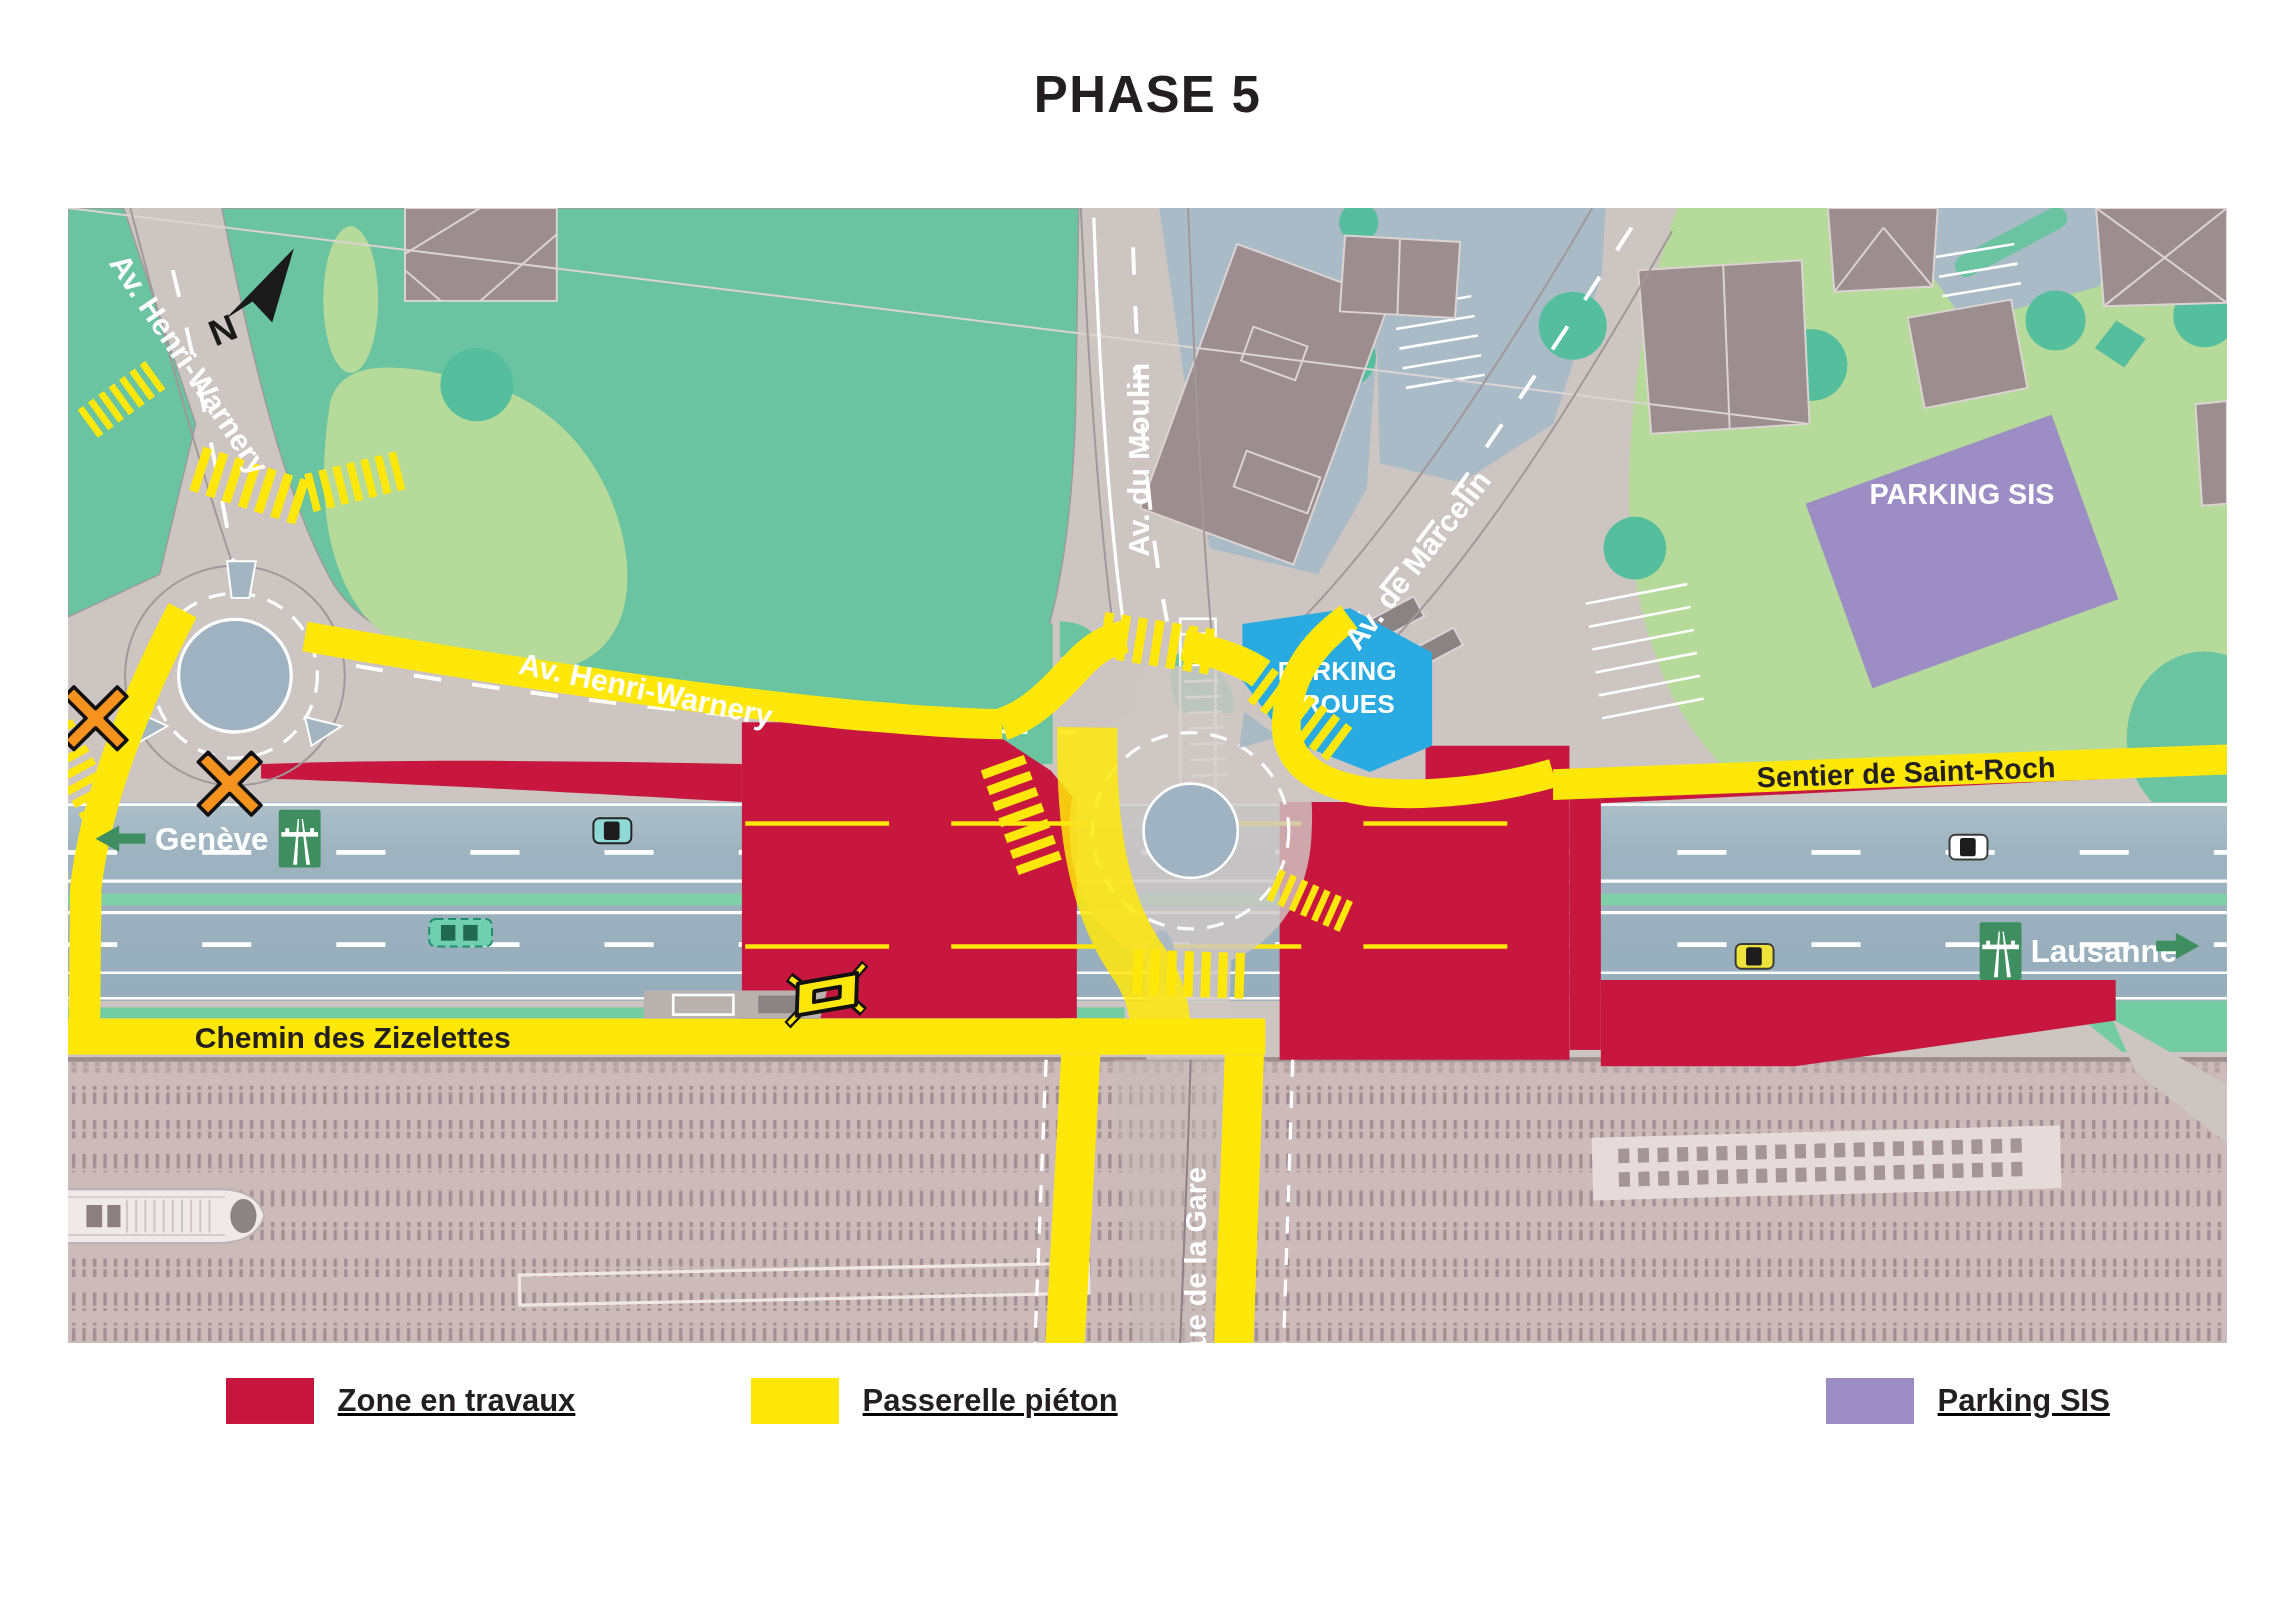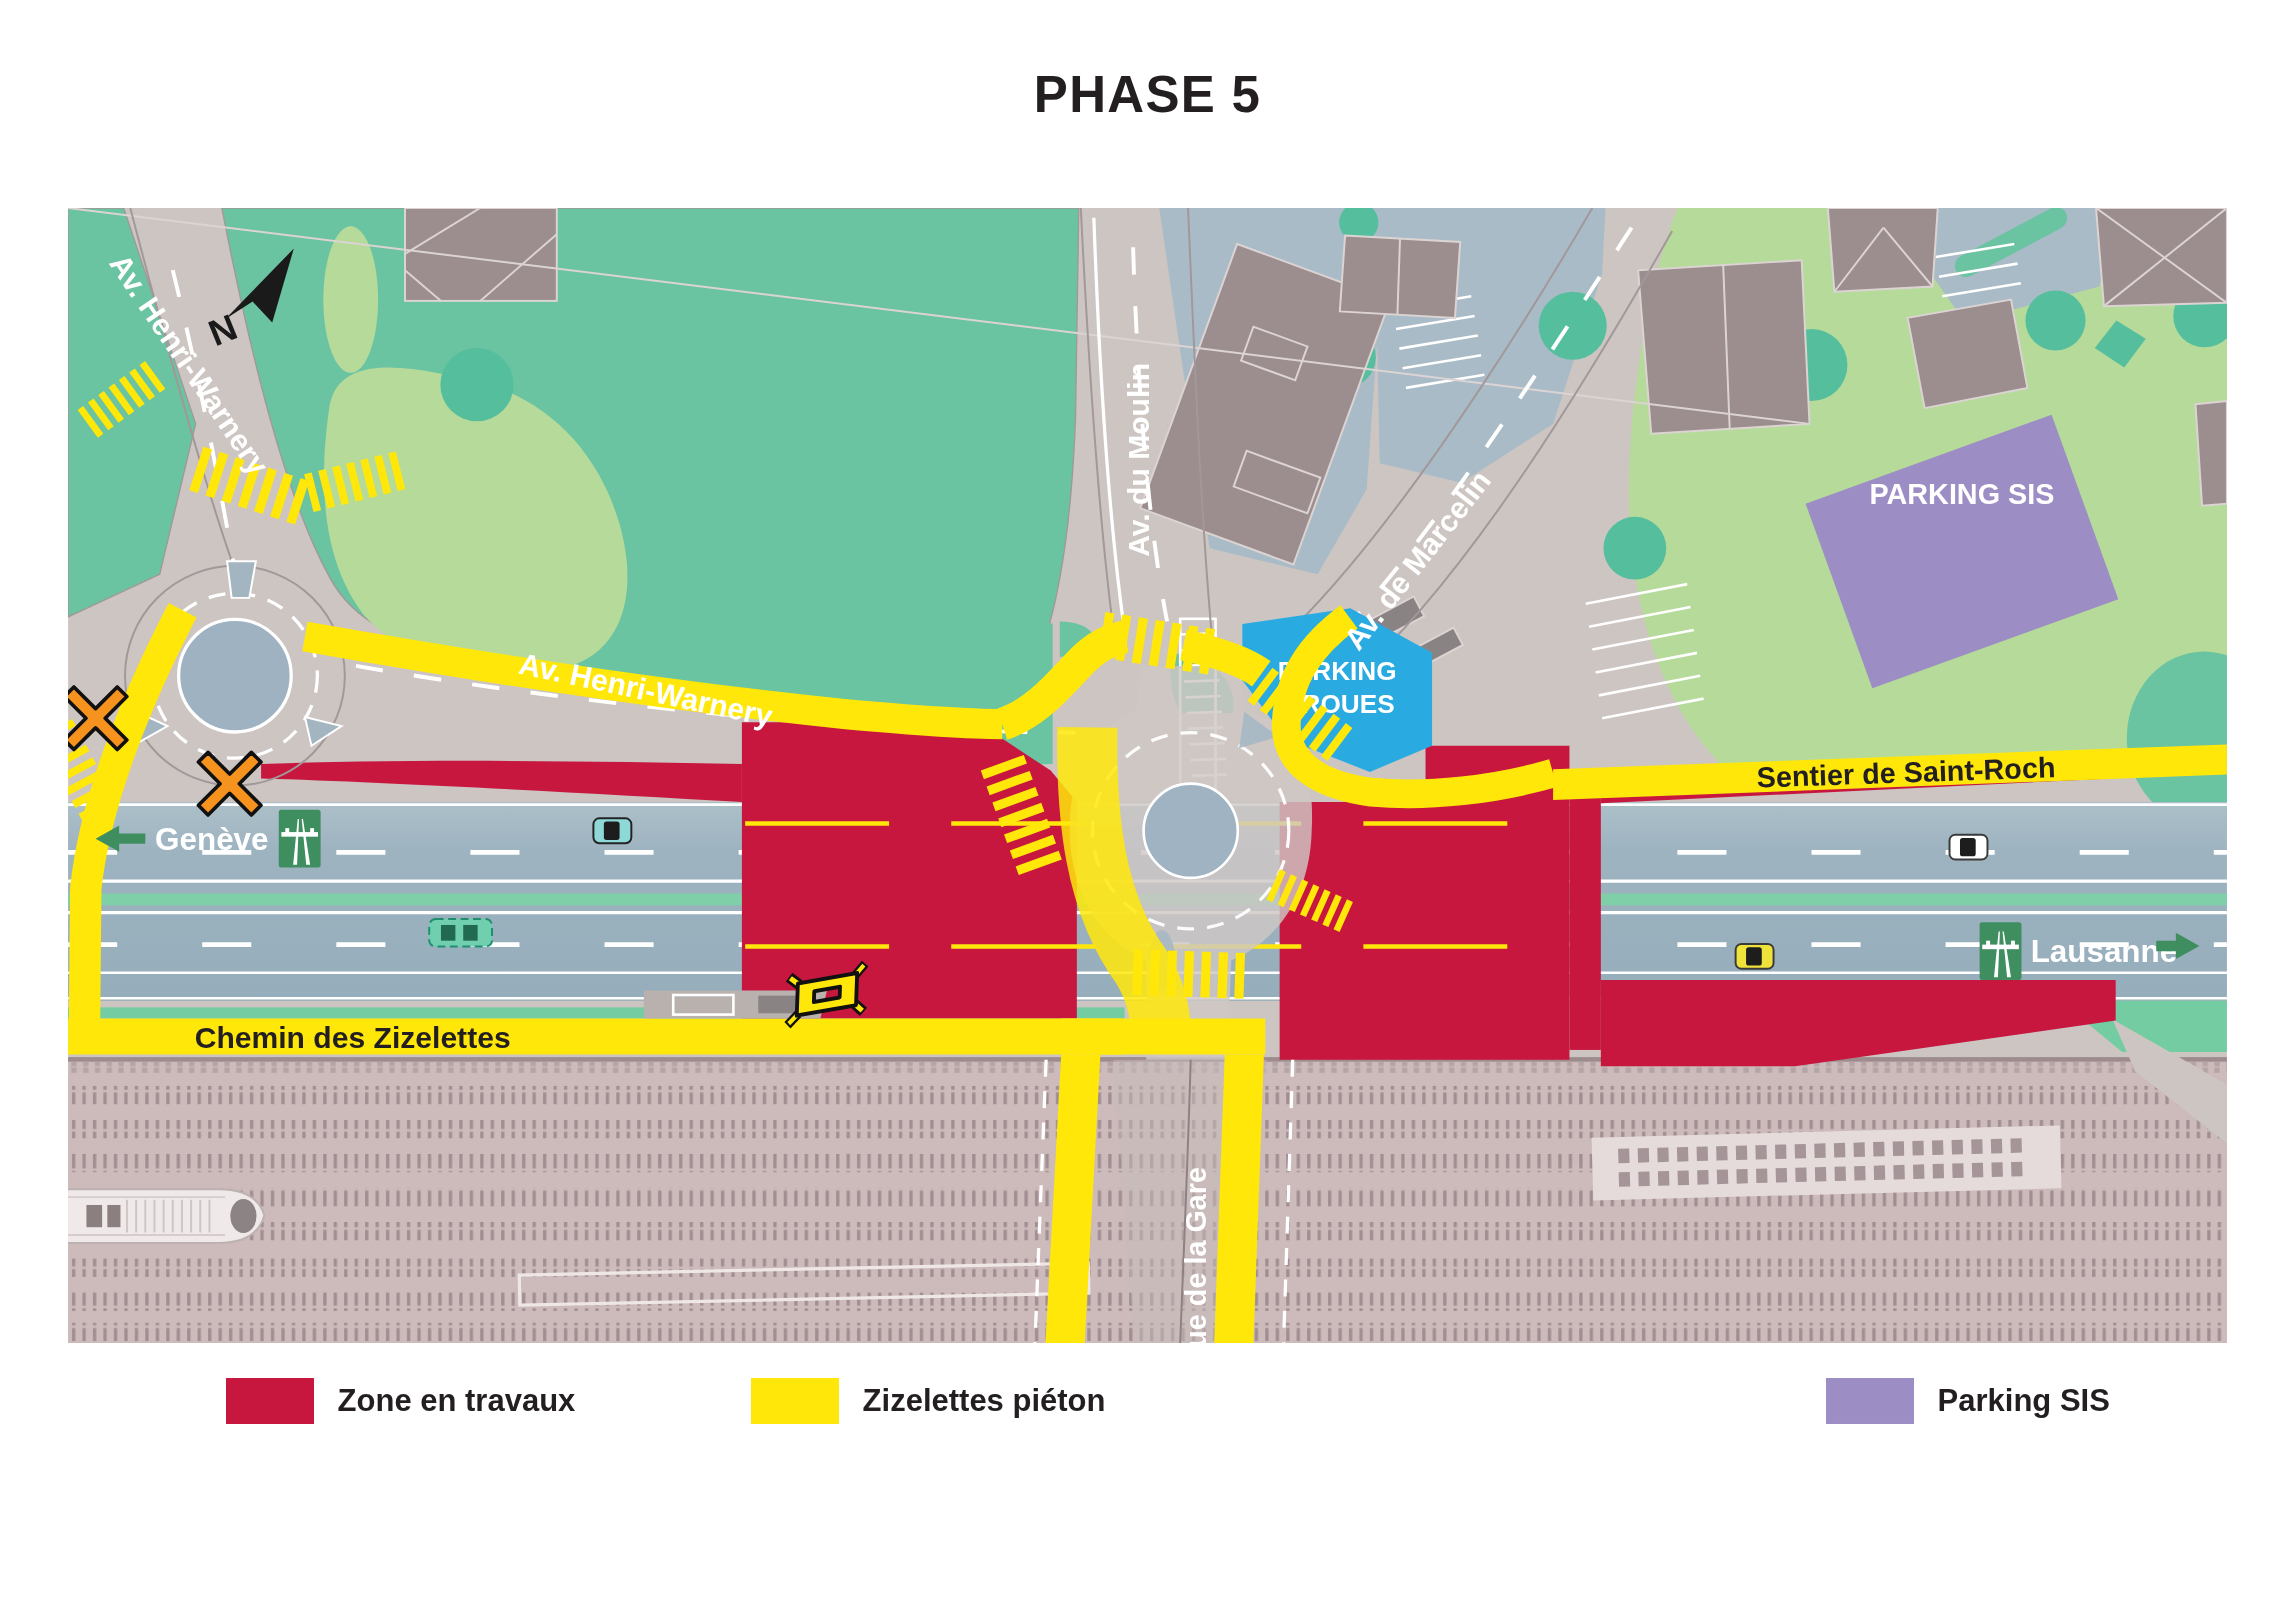--- a/index.html
+++ b/index.html
@@ -1,21 +1,21 @@
 <!DOCTYPE html>
 <html style="font-size:10.5px"><head>
 <meta charset="utf-8">
 <style>
   html,body{margin:0;padding:0;}
   body{width:2295px;height:1623px;background:#ffffff;font-family:"Liberation Sans",sans-serif;position:relative;overflow:hidden;}
   .page{position:absolute;inset:0;}
   .title{position:absolute;left:0;right:0;top:65px;text-align:center;font-size:51px;font-weight:bold;color:#231f20;letter-spacing:1.3px;}
   .map-wrap{position:absolute;left:68px;top:208px;width:2159px;height:1135px;}
   .legend{position:absolute;left:0;top:1341px;width:2295px;height:281px;}
-  .legend-item{position:absolute;display:flex;align-items:center;gap:23.6px;}
+  .legend-item{position:absolute;display:flex;align-items:center;gap:23.6px;text-decoration:underline;}
   .legend-label{font-size:31px;font-weight:bold;color:#231f20;white-space:nowrap;}
   .swatch{width:88px;height:46px;display:block;}
   svg text{font-family:"Liberation Sans",sans-serif;}
 </style>
 </head>
 <body>
 
 <div class="page">
 
   <div class="title">PHASE 5</div>
@@ -410,21 +410,21 @@
       <svg class="swatch" viewBox="0 0 134 70">
         <rect x="0" y="0" width="134" height="70" fill="#c8173e"></rect>
       </svg>
       <span class="legend-label">Zone en travaux</span>
     </div>
 
     <div class="legend-item" style="left:751px;top:37px;">
       <svg class="swatch" viewBox="0 0 134 70">
         <rect x="0" y="0" width="134" height="70" fill="#ffe70a"></rect>
       </svg>
-      <span class="legend-label">Zizelettes piéton</span>
+      <span class="legend-label">Passerelle piéton</span>
     </div>
 
 
     <div class="legend-item" style="left:1826px;top:37px;">
       <svg class="swatch" viewBox="0 0 134 70">
         <rect x="0" y="0" width="134" height="70" fill="#9c8dc4"></rect>
       </svg>
       <span class="legend-label">Parking SIS</span>
     </div>
 

